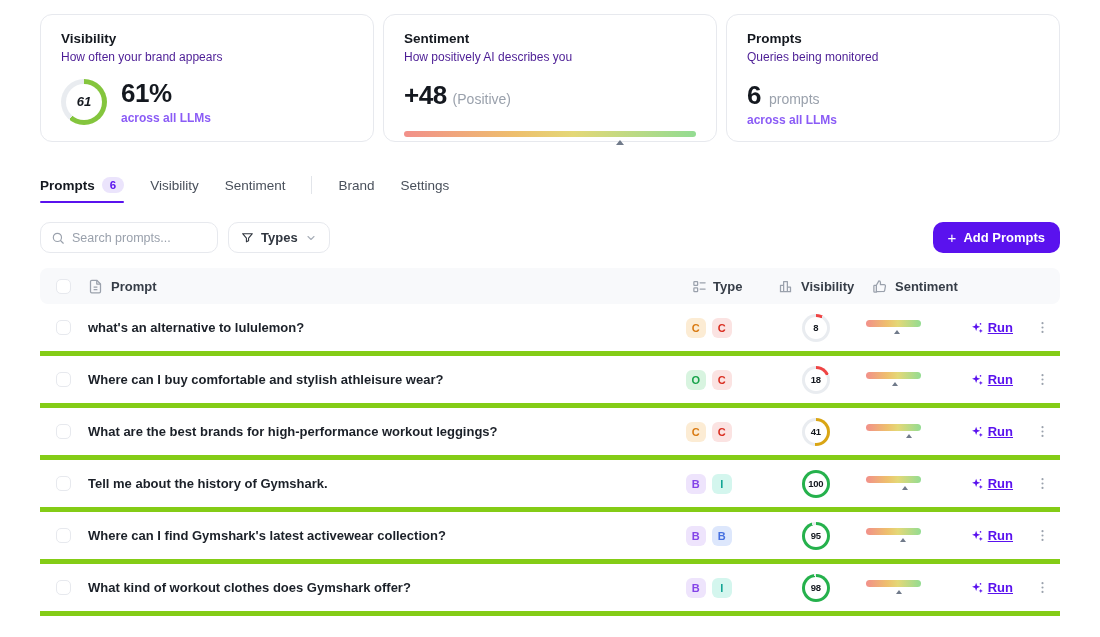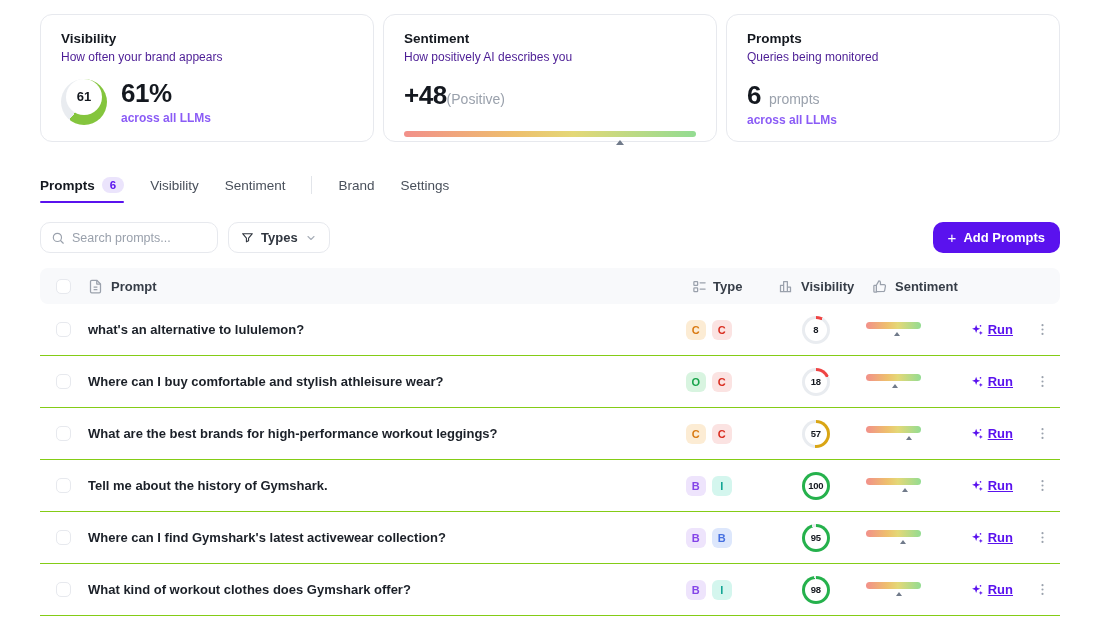--- a/index.html
+++ b/index.html
@@ -6,25 +6,25 @@
   html,body { width:1100px; height:637px; background:#ffffff; overflow:hidden;
     font-family:"Liberation Sans","DejaVu Sans",sans-serif; color:#161a22; }
   .page { padding:14px 40px 0 40px; }
 
   
   .cards { display:flex; gap:9px; }
   .card { flex:1 1 0; border:1px solid #e7e9ee; border-radius:12px; background:#fff; padding:16px 20px 18px 20px; height:128px; }
   .card-title { font-size:13.5px; font-weight:700; color:#14181f; }
   .card-sub { font-size:12px; color:#4c1d95; margin-top:4px; }
   .card-body { margin-top:14px; display:flex; align-items:center; gap:14px; }
-  .ring { width:46px; height:46px; border-radius:50%; display:flex; justify-content:center; flex:0 0 46px; }
+  .ring { width:46px; height:46px; border-radius:50%; display:flex; align-items:center; justify-content:center; flex:0 0 46px;font-style:italic; }
   .ring-inner { width:36px; height:36px; border-radius:50%; background:#fff; display:flex; align-items:center; justify-content:center; font-size:13px; font-weight:700; color:#14181f; }
   .big-num { font-size:26px; font-weight:800; color:#14181f; letter-spacing:-0.5px; }
   .muted-sm { font-size:12px; color:#8b5cf6; margin-top:2px;font-weight:bold; }
-  .inline-val { display:flex; align-items:baseline; gap:0; }
+  .inline-val { display:flex; align-items:baseline; gap:6px; }
   .paren { font-size:14px; color:#9aa1ac; font-weight:400; }
   .grad-bar-wrap { position:relative; margin-top:20px; height:14px; }
   .grad-bar { height:6px; border-radius:4px; background:linear-gradient(90deg,#f2908a 0%,#eebf6d 38%,#e4d877 58%,#93dc92 100%); }
   .tri-marker { position:absolute; top:9px; width:0; height:0; transform:translateX(-50%);
     border-left:4px solid transparent; border-right:4px solid transparent; border-bottom:5px solid #707a8a; }
   .prompts-line { display:flex; align-items:baseline; gap:8px; }
   .unit { font-size:14px; color:#9aa1ac; }
 
   
   .tabs { display:flex; align-items:center; gap:26px; margin-top:27px; height:32px; }
@@ -42,21 +42,21 @@
   .types-btn { display:flex; align-items:center; gap:7px; height:31px; border:1px solid #e7e9ee; border-radius:10px; padding:0 12px; background:#fff; font-size:13px; font-weight:600; color:#30363f; cursor:pointer; }
   .types-btn .chev { color:#a8aeb8; }
   .add-btn { margin-left:auto; display:flex; align-items:center; gap:7px; height:31px; padding:0 15px; background:#5a12ee; color:#fff; border:none; border-radius:10px; font-size:13px; font-weight:700; cursor:pointer; font-family:inherit; }
   .add-btn .plus { font-size:15px; font-weight:500; }
 
   
   .table { margin-top:15px; }
   .thead { display:flex; align-items:center; height:36px; background:#f8f9fb; border-radius:8px; }
   .th { display:flex; align-items:center; gap:8px; font-size:13px; font-weight:700; color:#363d47; }
   .th .hicon { color:#9aa1ac; display:flex; }
-  .row { display:flex; align-items:center; height:52px; border-bottom:1px solid #84cc16; }
+  .row { display:flex; align-items:center; height:52px; border-bottom:5px solid #84cc16; }
   .c-check { flex:0 0 48px; display:flex; align-items:center; padding-left:16px; }
   .c-prompt { flex:1 1 auto; display:flex; align-items:center; gap:8px; min-width:0; }
   .c-type { flex:0 0 86px; display:flex; align-items:center; gap:6px; }
   .c-vis { flex:0 0 88px; display:flex; align-items:center; justify-content:center; }
   .c-sent { flex:0 0 110px; display:flex; align-items:center; padding-left:6px; }
   .c-act { flex:0 0 84px; display:flex; align-items:center; gap:22px; padding-right:10px; }
   .checkbox { width:15px; height:15px; border:1.5px solid #e7e9ee; border-radius:5px; background:#fff; cursor:pointer; }
   .prompt-text { font-size:13px; font-weight:700; color:#1b2028; white-space:nowrap; overflow:hidden; text-overflow:ellipsis; }
   .badge { width:20px; height:20px; border-radius:6px; display:flex; align-items:center; justify-content:center; font-size:11px; font-weight:700; }
   .mini-ring { width:28px; height:28px; border-radius:50%; display:flex; align-items:center; justify-content:center; }
@@ -304,21 +304,21 @@
           </div>
     <div class="c-prompt">
             <span class="prompt-text">What are the best brands for high-performance workout leggings?</span>
           </div>
     <div class="c-type">
             <span class="badge" style="background: rgb(252, 236, 212); color: rgb(217, 122, 18);">C</span>
             <span class="badge" style="background: rgb(251, 227, 226); color: rgb(217, 45, 32);">C</span>
           </div>
     <div class="c-vis">
       <div class="mini-ring" style="background: conic-gradient(rgb(217, 165, 20) 51%, rgb(233, 236, 240) 0deg);">
-        <div class="mini-ring-inner">57</div>
+        <div class="mini-ring-inner">41</div>
       </div>
     </div>
     <div class="c-sent">
       <div class="mini-bar-wrap">
         <div class="mini-bar"></div>
         <div class="mini-tri" style="left: 78%;"></div>
       </div>
     </div>
     <div class="c-act">
       <span class="run-link">

